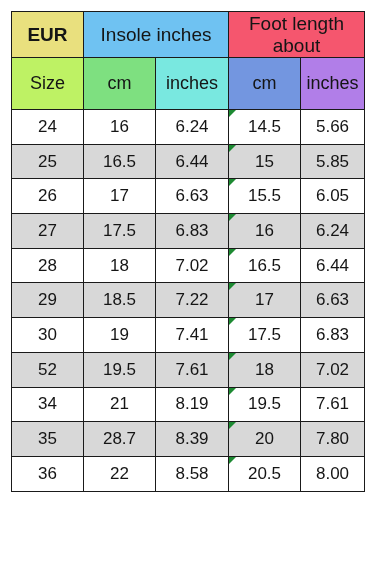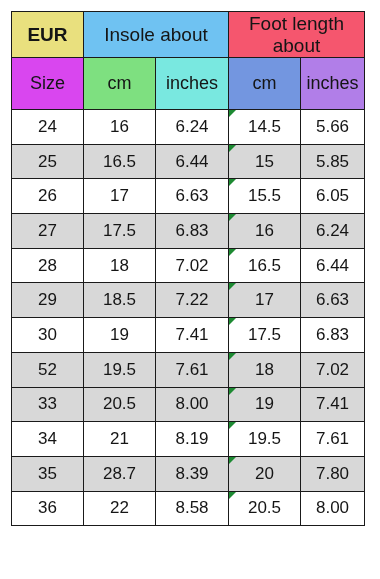--- a/index.html
+++ b/index.html
@@ -64,21 +64,21 @@
   td.h-foot {
     background: #f5566e;
     color: #2a1014;
     font-size: 19px;
     line-height: 1.12;
     margin-left: 8px;
   }
 
   
   tr.hdr-sub td { height: 51px; font-size: 18px; }
-  td.h-size   { background: #d946ef; color: #171717; margin-left: 10px; }
+  td.h-size   { background: #bef264; color: #171717; margin-left: 10px; }
   td.h-cm1    { background: #7ee080; color: #16301a; }
   td.h-in1    { background: #79e8e0; color: #10302e; }
   td.h-cm2    { background: #7396e0; color: #141f42; }
   td.h-in2    { background: #b17ee8; color: #1f1033; }
 
   
   tr.body-row td {
     height: 33.7px;
     font-size: 17px;
     background: #ffffff;
@@ -110,21 +110,21 @@
     <colgroup>
       <col class="c-size">
         <col class="c-cm1">
         <col class="c-in1">
         <col class="c-cm2">
         <col class="c-in2">
     </colgroup>
     <tbody id="table-body">
         <tr class="hdr-top">
           <td class="h-eur" colspan="1">EUR</td>
-          <td class="h-insole" colspan="2">Insole about</td>
+          <td class="h-insole" colspan="2">Insole inches</td>
           <td class="h-foot" colspan="2">Foot length about</td>
         </tr>
         <tr class="hdr-sub">
           <td class="h-size">Size</td>
           <td class="h-cm1">cm</td>
           <td class="h-in1">inches</td>
           <td class="h-cm2">cm</td>
           <td class="h-in2">inches</td>
         </tr>
         <tr class="body-row">
@@ -176,27 +176,20 @@
           <td class="mark"><span class="corner-flag"></span>17.5</td>
           <td>6.83</td>
         </tr>
         <tr class="body-row odd">
           <td>52</td>
           <td>19.5</td>
           <td>7.61</td>
           <td class="mark"><span class="corner-flag"></span>18</td>
           <td>7.02</td>
         </tr>
-        <tr class="body-row odd">
-          <td>33</td>
-          <td>20.5</td>
-          <td>8.00</td>
-          <td class="mark"><span class="corner-flag"></span>19</td>
-          <td>7.41</td>
-        </tr>
         <tr class="body-row">
           <td>34</td>
           <td>21</td>
           <td>8.19</td>
           <td class="mark"><span class="corner-flag"></span>19.5</td>
           <td>7.61</td>
         </tr>
         <tr class="body-row odd">
           <td>35</td>
           <td>28.7</td>

